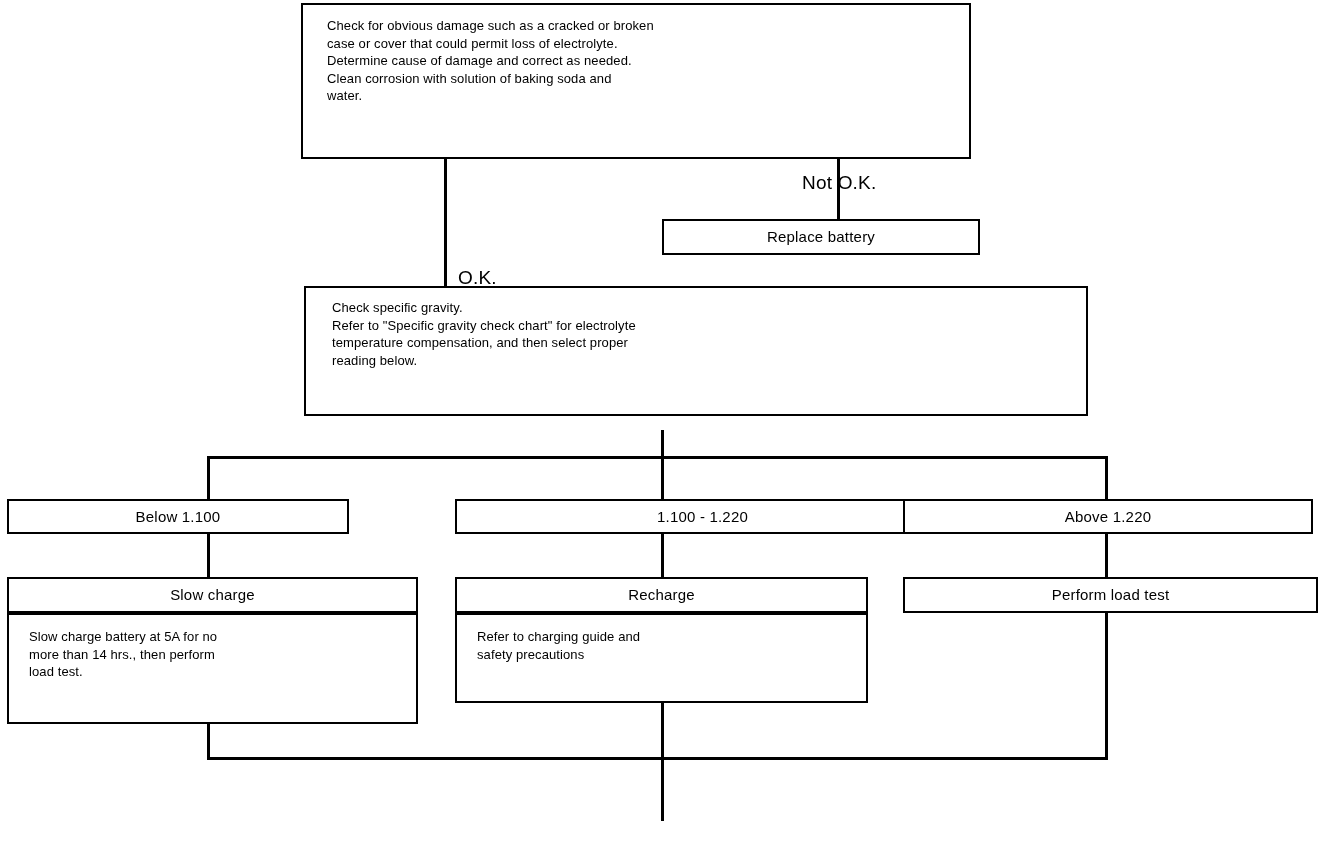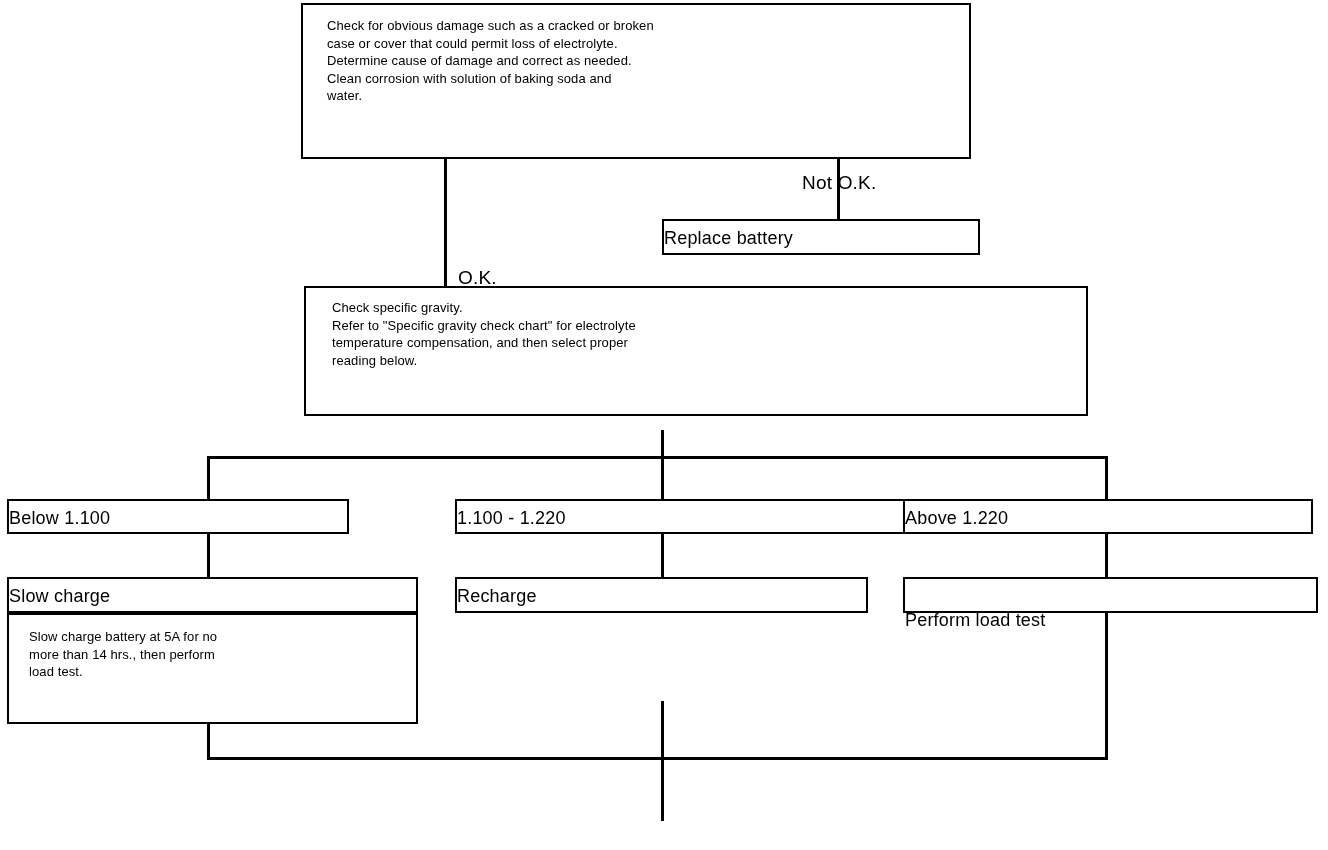--- a/index.html
+++ b/index.html
@@ -32,22 +32,22 @@
     line-height: 1.355;
     letter-spacing: 0.1px;
   }
   .para {
     font-size: 13px;
     text-align: left;
   }
   .centered-label {
     position: absolute;
     width: 100%;
-    text-align: left;
-    font-size: 18px;
+    text-align: center;
+    font-size: 15px;
     letter-spacing: 0.2px;
   }
   
   .vline {
     position: absolute;
     width: 3px;
     background: #000000;
   }
   .hline {
     position: absolute;
@@ -126,23 +126,27 @@
   </div>
   <div class="fbox" style="left:7px; top:613px; width:411px; height:111px;">
     <div class="boxtext para" style="left:20px; top:13px; right:8px;">Slow charge battery at 5A for no
 more than 14 hrs., then perform
 load test.</div>
   </div>
 
   <div class="fbox" style="left:455px; top:577px; width:413px; height:36px;">
     <div class="centered-label" style="top:7px;">Recharge</div>
   </div>
+  <div class="fbox" style="left:455px; top:613px; width:413px; height:90px;">
+    <div class="boxtext para" style="left:20px; top:13px; right:8px;">Refer to charging guide and
+safety precautions</div>
+  </div>
 
   <div class="fbox" style="left:903px; top:577px; width:415px; height:36px;">
-    <div class="centered-label" style="top:7px;margin-top:24px;">Perform load test</div>
+    <div class="centered-label" style="top:7px;">Perform load test</div>
   </div>
 
   <div class="vline" style="left:207px; top:722px; height:38px;"></div>
   <div class="vline" style="left:661px; top:701px; height:59px;"></div>
   <div class="vline" style="left:1105px; top:612px; height:148px;"></div>
 
   <div class="hline" style="left:207px; top:757px; width:901px;"></div>
 
   <div class="vline" style="left:661px; top:757px; height:64px;"></div>
 

